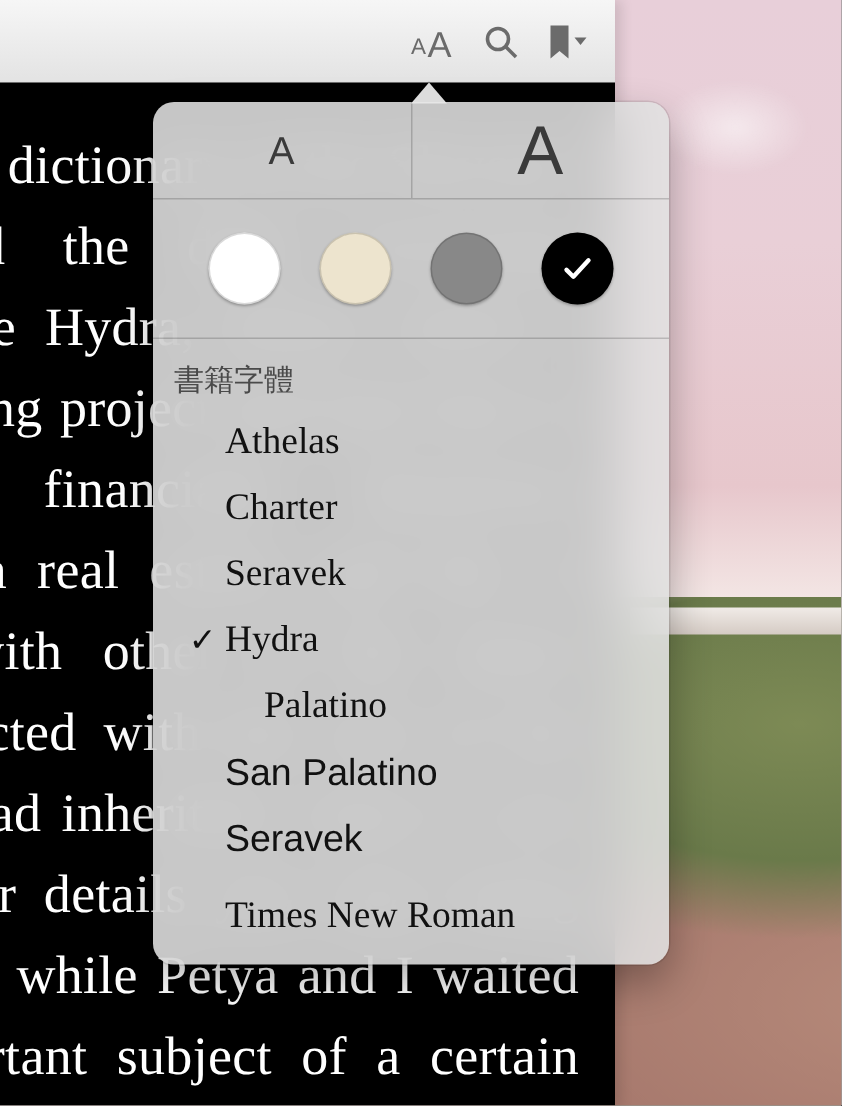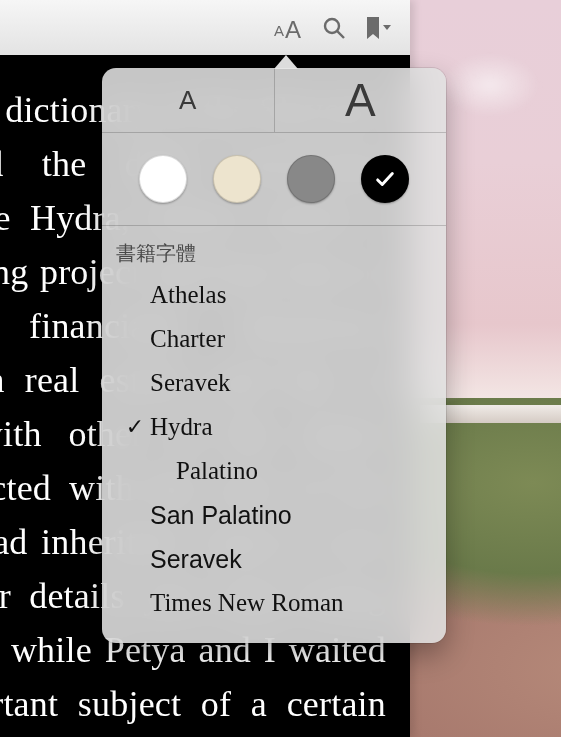--- a/index.html
+++ b/index.html
@@ -176,21 +176,21 @@
     font-size:22px;
     color:#111;
   }
   .f-athelas   { font-family: Athelas, Georgia, serif; }
   .f-charter   { font-family: Charter, Georgia, serif; }
   .f-georgia   { font-family: Georgia, serif; }
   .f-iowan     { font-family: "Iowan Old Style", Georgia, serif; }
   .f-palatino  { font-family: Palatino, "Palatino Linotype", serif; margin-left: 26px; }
   .f-sf        { font-family: -apple-system, "San Francisco", "Helvetica Neue", Arial, sans-serif; font-weight:500;}
   .f-seravek   { font-family: Liberation Sans, sans-serif; }
-  .f-times     { font-family: "Times New Roman", Times, serif; }
+  .f-times     { font-family: "Times New Roman", Times, serif; align-items: flex-end; }
 
 </style>
 </head>
 <body>
 
 <div class="desktop">
   <div class="sky"></div>
   <div class="cloud"></div>
   <div class="hills"></div>
   <div class="shore"></div>

